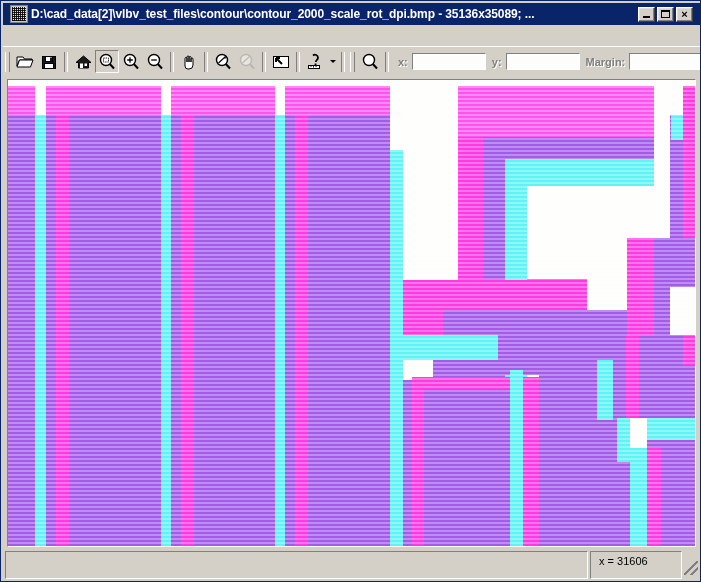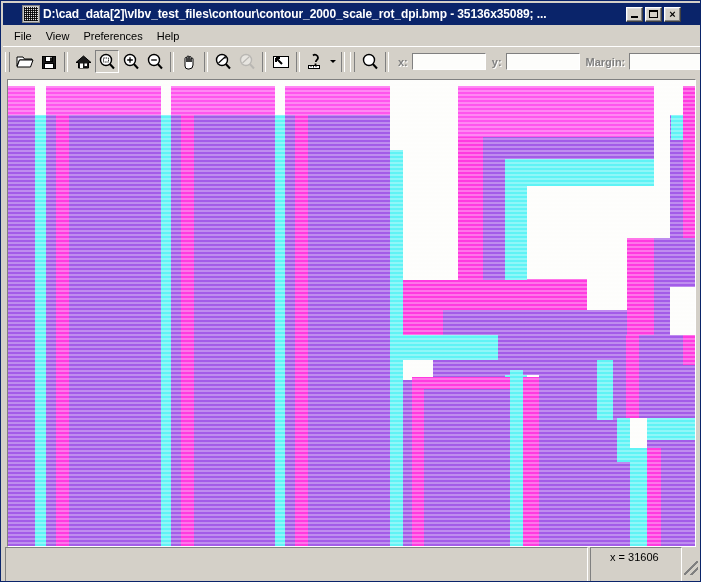--- a/index.html
+++ b/index.html
@@ -24,21 +24,21 @@
 
   
   .titlebar {
     position: absolute;
     left: 2px; top: 2px;
     width: 697px; height: 22px;
     background: #0a246a;
     display: flex;
     align-items: center;
     box-sizing: border-box;
-    padding: 0 18px;
+    padding: 0 6px;
   }
   .title-icon {
     width: 16px; height: 16px;
     margin: 0 3px 0 1px;
     flex: 0 0 auto;
     background: #c8c8c8;
     border: 1px solid #808080;
     position: relative;
     overflow: hidden;
   }
@@ -231,29 +231,29 @@
   .statusbar {
     position: absolute;
     left: 4px; top: 552px;
     width: 693px; height: 24px;
     box-sizing: border-box;
     display: flex;
     align-items: center;
     gap: 2px;
   }
   .status-panel {
-    height: 36px;
+    height: 28px;
     box-sizing: border-box;
     border: 1px solid;
     border-color: #808080 #ffffff #ffffff #808080;
     background: #d4d0c8;
     font-size: 11px;
     color: #000;
     line-height: 18px;
-    padding: 0 19px;
+    padding: 0 8px;
     overflow: hidden;
     white-space: nowrap;
   }
   .status-panel.grow { flex: 1 1 auto; }
   .status-panel.xcoord { width: 92px; flex: 0 0 auto; }
   .status-panel.ycoord { width: 92px; flex: 0 0 auto; }
   .resize-grip {
     width: 14px; height: 14px;
     flex: 0 0 auto;
     align-self: flex-end;
@@ -277,26 +277,20 @@
         </div>
       <div class="tbtn">
           <span class="glyph-max"></span>
         </div>
       <div class="tbtn">
           <span class="glyph-close">×</span>
         </div>
     </div>
   </div>
 
-  <div class="menubar">
-    <div class="menu-item">File</div>
-    <div class="menu-item">View</div>
-    <div class="menu-item">Preferences</div>
-    <div class="menu-item">Help</div>
-  </div>
 
   <div class="toolbar">
     <div class="grip"></div>
 
     <div class="tbar-btn">
       <svg width="18" height="17" viewBox="0 0 18 17">
         <path d="M1 4 h6 l1.5 2 H16 v1 H3.5 L1 13 Z" fill="#ffffff" stroke="#000000" stroke-width="1"></path>
         <path d="M3.5 7 H17 L14.5 14 H1 Z" fill="#ffffff" stroke="#000000" stroke-width="1"></path>
       </svg>
     </div>

